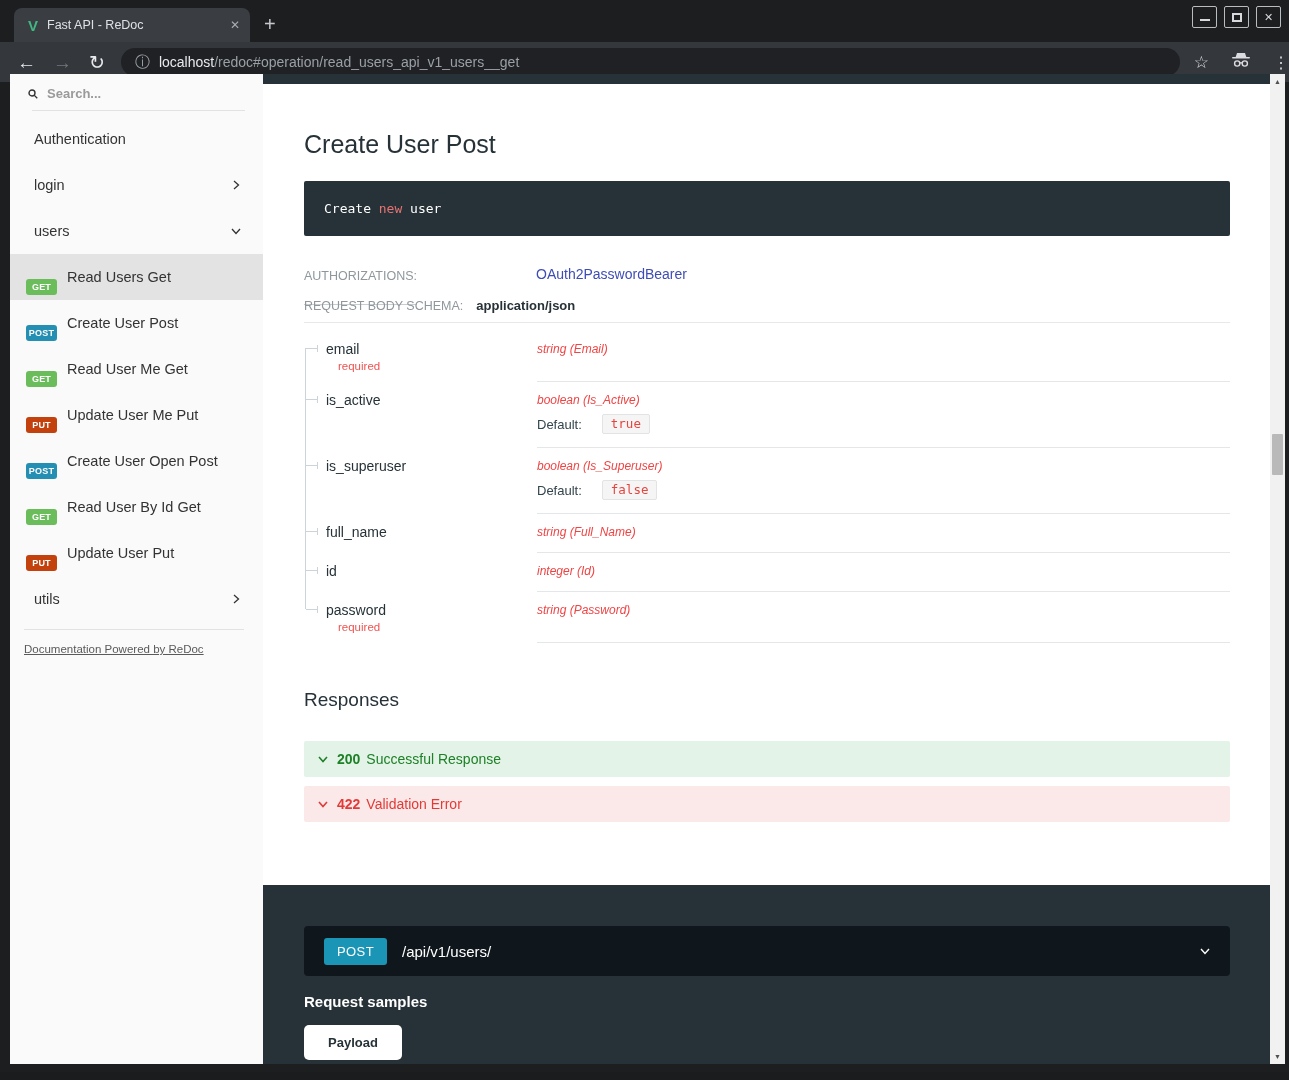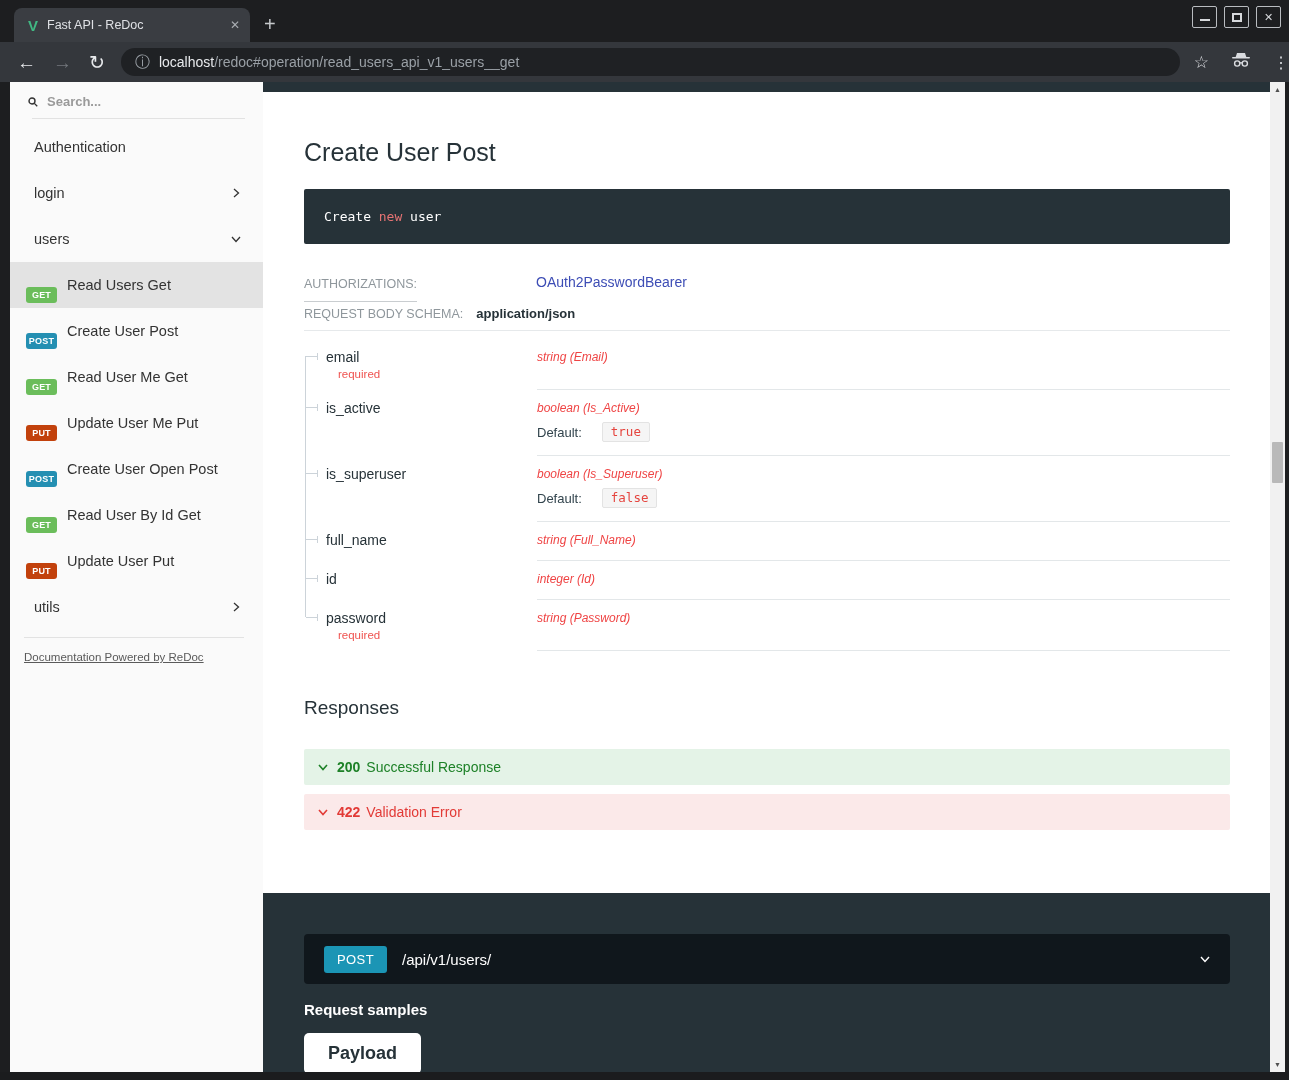--- a/index.html
+++ b/index.html
@@ -27,21 +27,21 @@
   .urlbar { margin-left:16px; width:1060px; height:28px; background:#1f2124; border-radius:14px;
             display:flex; align-items:center; padding:0 14px; }
   .info-ico { color:#9aa0a6; font-size:15px; margin-right:9px; }
   .url-text { font-size:14px; color:#9aa0a6; white-space:nowrap; }
   .url-text .host { color:#e8eaed; }
   .bar-right { display:flex; align-items:center; margin-left:14px; gap:22px; }
   .star-ico { color:#dadce0; font-size:17px; }
   .kebab-ico { color:#dadce0; font-size:16px; letter-spacing:0; }
 
   
-  .viewport { position:absolute; left:10px; top:82px; width:1275px; height:990px; background:#ffffff; }
+  .viewport { position:absolute; left:10px; top:74px; width:1275px; height:990px; background:#ffffff; }
   .bottom-border { position:absolute; left:0; top:1072px; width:1289px; height:8px; background:#1b1c1e; }
 
   
   .sidebar { position:absolute; left:0; top:0; width:253px; height:990px; background:#fafafa; }
   .search-wrap { padding:12px 0 0 18px; height:42px; }
   .search-line { display:flex; align-items:center; }
   .search-input { border:none; outline:none; background:transparent; font-family:"Liberation Sans",sans-serif;
                   font-size:13px; font-weight:700; color:#555; width:180px; margin-left:9px; }
   .search-input::placeholder { color:#9a9a9a; font-weight:700; }
   .search-divider { border-bottom:1px solid #e2e2e2; margin:9px 18px 0 4px; }
@@ -66,21 +66,21 @@
   .top-strip { height:10px; background:#263238; }
   .op-section { padding:0 40px 0 41px; }
   h1.op-title { font-size:25px; font-weight:400; color:#263238; margin-top:46px; }
   .desc-box { margin-top:22px; width:926px; height:55px; background:#263238; border-radius:2px;
               display:flex; align-items:center; padding-left:20px;
               font-family:"DejaVu Sans Mono",monospace; font-size:13px; color:#fff; }
   .desc-box .hl { color:#e57373; }
 
   .auth-row { margin-top:30px; display:flex; align-items:flex-start; }
   .meta-label { font-size:12.5px; color:#8f979c; }
-  .meta-label.underlined { border-bottom:1px solid #c9cdd0; padding-bottom:10px; }
+  .meta-label.underlined { border-bottom:1px solid #c9cdd0; padding-bottom:21px; }
   .auth-label-col { width:232px; flex:none; }
   .auth-value { font-size:14px; color:#3d4db5; }
   .body-row { margin-top:14px; display:flex; align-items:baseline; }
   .body-value { font-size:13px; font-weight:700; color:#263238; margin-left:13px; }
   .schema-top-divider { width:926px; border-bottom:1px solid #e6e9eb; margin-top:9px; }
 
   
   .schema { width:926px; margin-top:8px; }
   .srow { display:flex; position:relative; }
   .s-left { width:233px; flex:none; padding:10px 0 10px 22px; position:relative; }
@@ -109,21 +109,21 @@
   
   .dark-panel { position:absolute; left:0; top:811px; width:1007px; height:179px; background:#263238; }
   .post-bar { margin:41px 40px 0 41px; width:926px; height:50px; background:#10171c; border-radius:4px;
               display:flex; align-items:center; padding:0 20px; cursor:pointer; }
   .post-badge { background:#1b95b5; color:#fff; font-size:13px; padding:6px 13px; border-radius:3px;
                 letter-spacing:0.4px; }
   .post-path { color:#fff; font-size:15px; margin-left:15px; }
   .bar-chev { margin-left:auto; }
   .samples-title { margin:17px 0 0 41px; color:#fff; font-size:15px; font-weight:700; }
   .payload-tab { display:inline-block; margin:15px 0 0 41px; background:#fff; color:#263238;
-                 font-size:18px; font-weight:700; padding:10px 24px; border-radius:5px; cursor:pointer; }
+                 font-size:13px; font-weight:700; padding:10px 24px; border-radius:5px; cursor:pointer; }
 
   
   .vscroll { position:absolute; right:0; top:0; width:15px; height:990px; background:#f1f1f1; }
   .sb-btn { height:15px; display:flex; align-items:center; justify-content:center; font-size:7px; color:#505050; }
   .sb-btn.down { position:absolute; bottom:0; left:0; width:15px; }
   .sb-thumb { position:absolute; left:2px; top:360px; width:11px; height:41px; background:#b9b9b9; border-radius:1px; }
 </style>
 </head>
 <body>
 

